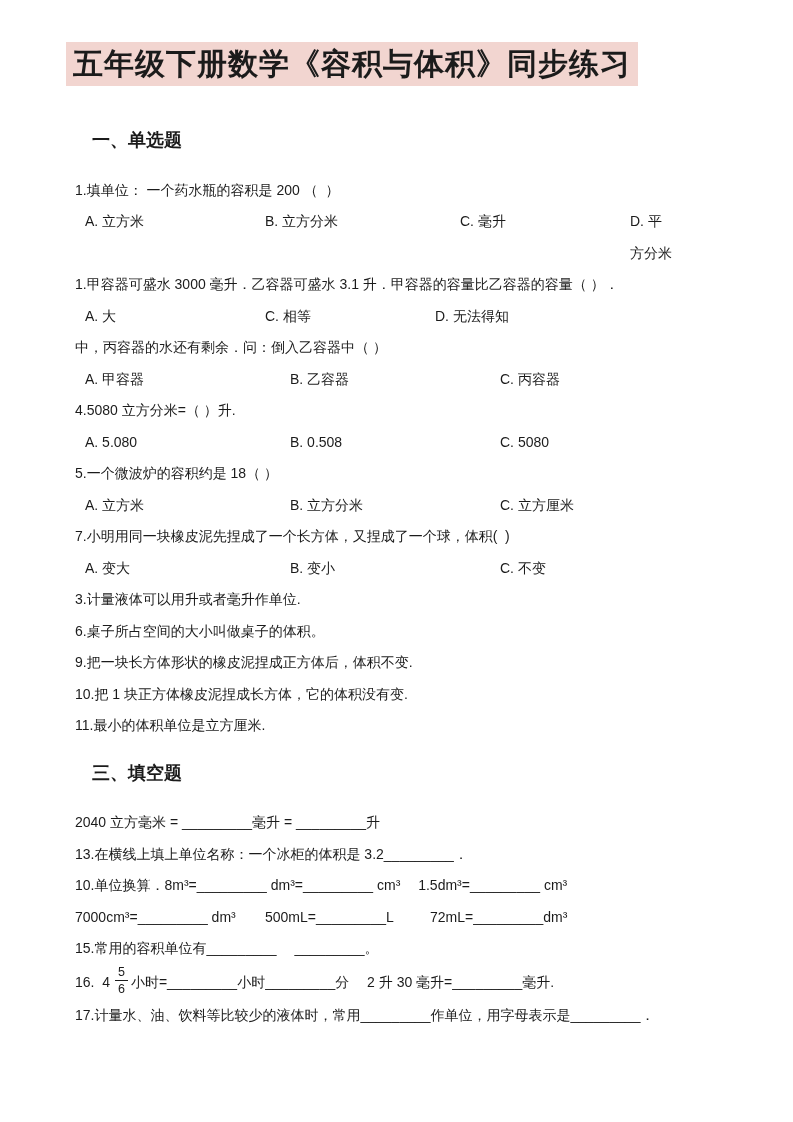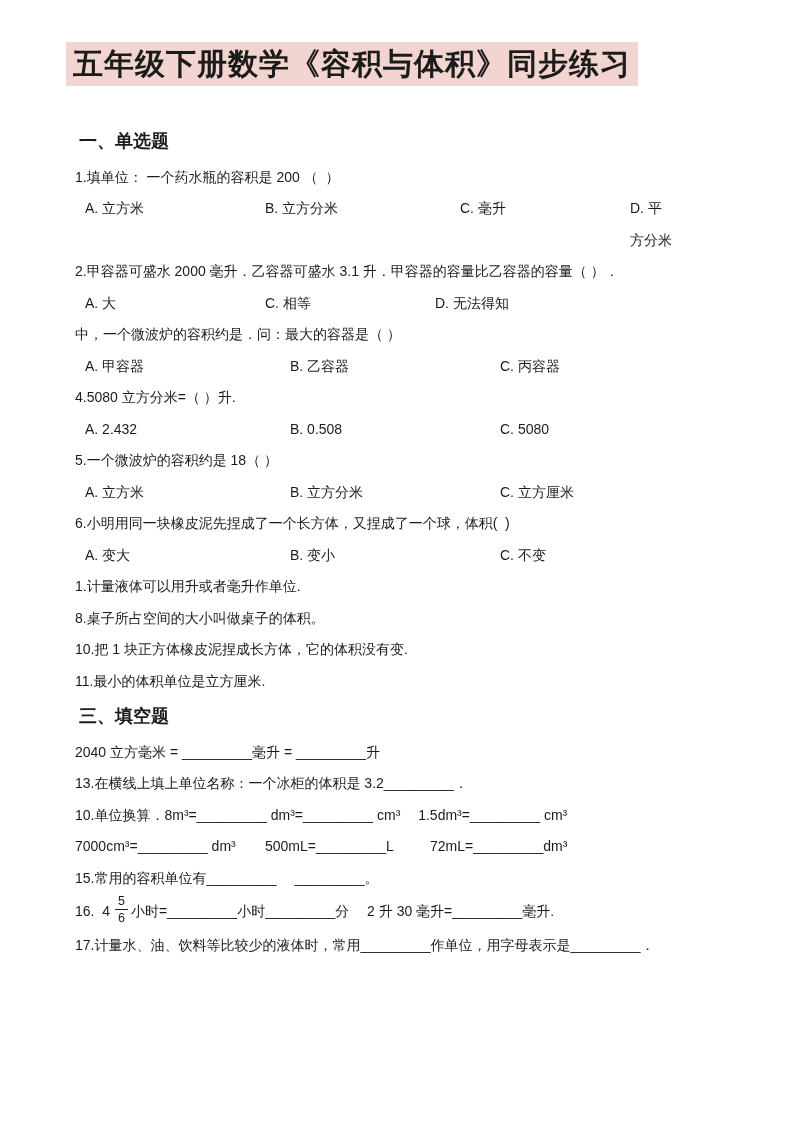--- a/index.html
+++ b/index.html
@@ -26,25 +26,26 @@
     display:inline-block;
     background:var(--hl,#f2d5d0);
     font-weight:bold;
     font-size:30px;
     line-height:44px;
     padding:0 7px;
     letter-spacing:1px;
     white-space:nowrap;
   }
   .sec{
-    margin:4px;
+    margin:17px;
     font-size:18px;
     font-weight:bold;
     line-height:31.5px;
     white-space:pre-wrap;
+    font-family:Liberation Mono, monospace;
   }
   .line{
     margin:0;
     line-height:31.5px;
     min-height:31.5px;
     white-space:pre-wrap;
   }
   .opts{display:flex;padding-left:10px;}
   .o4a{width:180px}.o4b{width:195px}.o4c{width:170px}.o4d{flex:1}
   .o3a{width:205px}.o3b{width:210px}.o3c{flex:1}
@@ -73,57 +74,58 @@
   <h2 class="sec">一、单选题</h2>
 
   <p class="line">1.填单位： 一个药水瓶的容积是 200 （  ）</p>
   <div class="line opts">
     <span class="o4a">A. 立方米</span>
     <span class="o4b">B. 立方分米</span>
     <span class="o4c">C. 毫升</span>
     <span class="o4d">D. 平方分米</span>
   </div>
 
-  <p class="line">2.甲容器可盛水 2000 毫升．乙容器可盛水 3.1 升．甲容器的容量比乙容器的容量（ ）．</p>
+  <p class="line">1.甲容器可盛水 3000 毫升．乙容器可盛水 3.1 升．甲容器的容量比乙容器的容量（ ）．</p>
   <div class="line opts">
     <span class="o4a">A. 大</span>
     <span class="o4c">C. 相等</span>
     <span class="o4d">D. 无法得知</span>
   </div>
 
-  <p class="line">中，一个微波炉的容积约是．问：最大的容器是（ ）</p>
+  <p class="line">中，丙容器的水还有剩余．问：倒入乙容器中（ ）</p>
   <div class="line opts">
     <span class="o3a">A. 甲容器</span>
     <span class="o3b">B. 乙容器</span>
     <span class="o3c">C. 丙容器</span>
   </div>
 
   <p class="line">4.5080 立方分米=（ ）升.</p>
   <div class="line opts">
-    <span class="o3a">A. 2.432</span>
+    <span class="o3a">A. 5.080</span>
     <span class="o3b">B. 0.508</span>
     <span class="o3c">C. 5080</span>
   </div>
 
   <p class="line">5.一个微波炉的容积约是 18（ ）</p>
   <div class="line opts">
     <span class="o3a">A. 立方米</span>
     <span class="o3b">B. 立方分米</span>
     <span class="o3c">C. 立方厘米</span>
   </div>
 
-  <p class="line">6.小明用同一块橡皮泥先捏成了一个长方体，又捏成了一个球，体积(  )</p>
+  <p class="line">7.小明用同一块橡皮泥先捏成了一个长方体，又捏成了一个球，体积(  )</p>
   <div class="line opts">
     <span class="o3a">A. 变大</span>
     <span class="o3b">B. 变小</span>
     <span class="o3c">C. 不变</span>
   </div>
 
-  <p class="line">1.计量液体可以用升或者毫升作单位.</p>
-  <p class="line">8.桌子所占空间的大小叫做桌子的体积。</p>
+  <p class="line">3.计量液体可以用升或者毫升作单位.</p>
+  <p class="line">6.桌子所占空间的大小叫做桌子的体积。</p>
+  <p class="line">9.把一块长方体形状的橡皮泥捏成正方体后，体积不变.</p>
   <p class="line">10.把 1 块正方体橡皮泥捏成长方体，它的体积没有变.</p>
   <p class="line">11.最小的体积单位是立方厘米.</p>
 
   <h2 class="sec">三、填空题</h2>
   <p class="line">2040 立方毫米 = _________毫升 = _________升</p>
   <p class="line">13.在横线上填上单位名称：一个冰柜的体积是 3.2_________．</p>
   <p class="line">10.单位换算．8m³=_________ dm³=_________ cm³　 1.5dm³=_________ cm³</p>
   <div class="line cols">
     <span class="c1">7000cm³=_________ dm³</span>
     <span class="c2">500mL=_________L</span>

